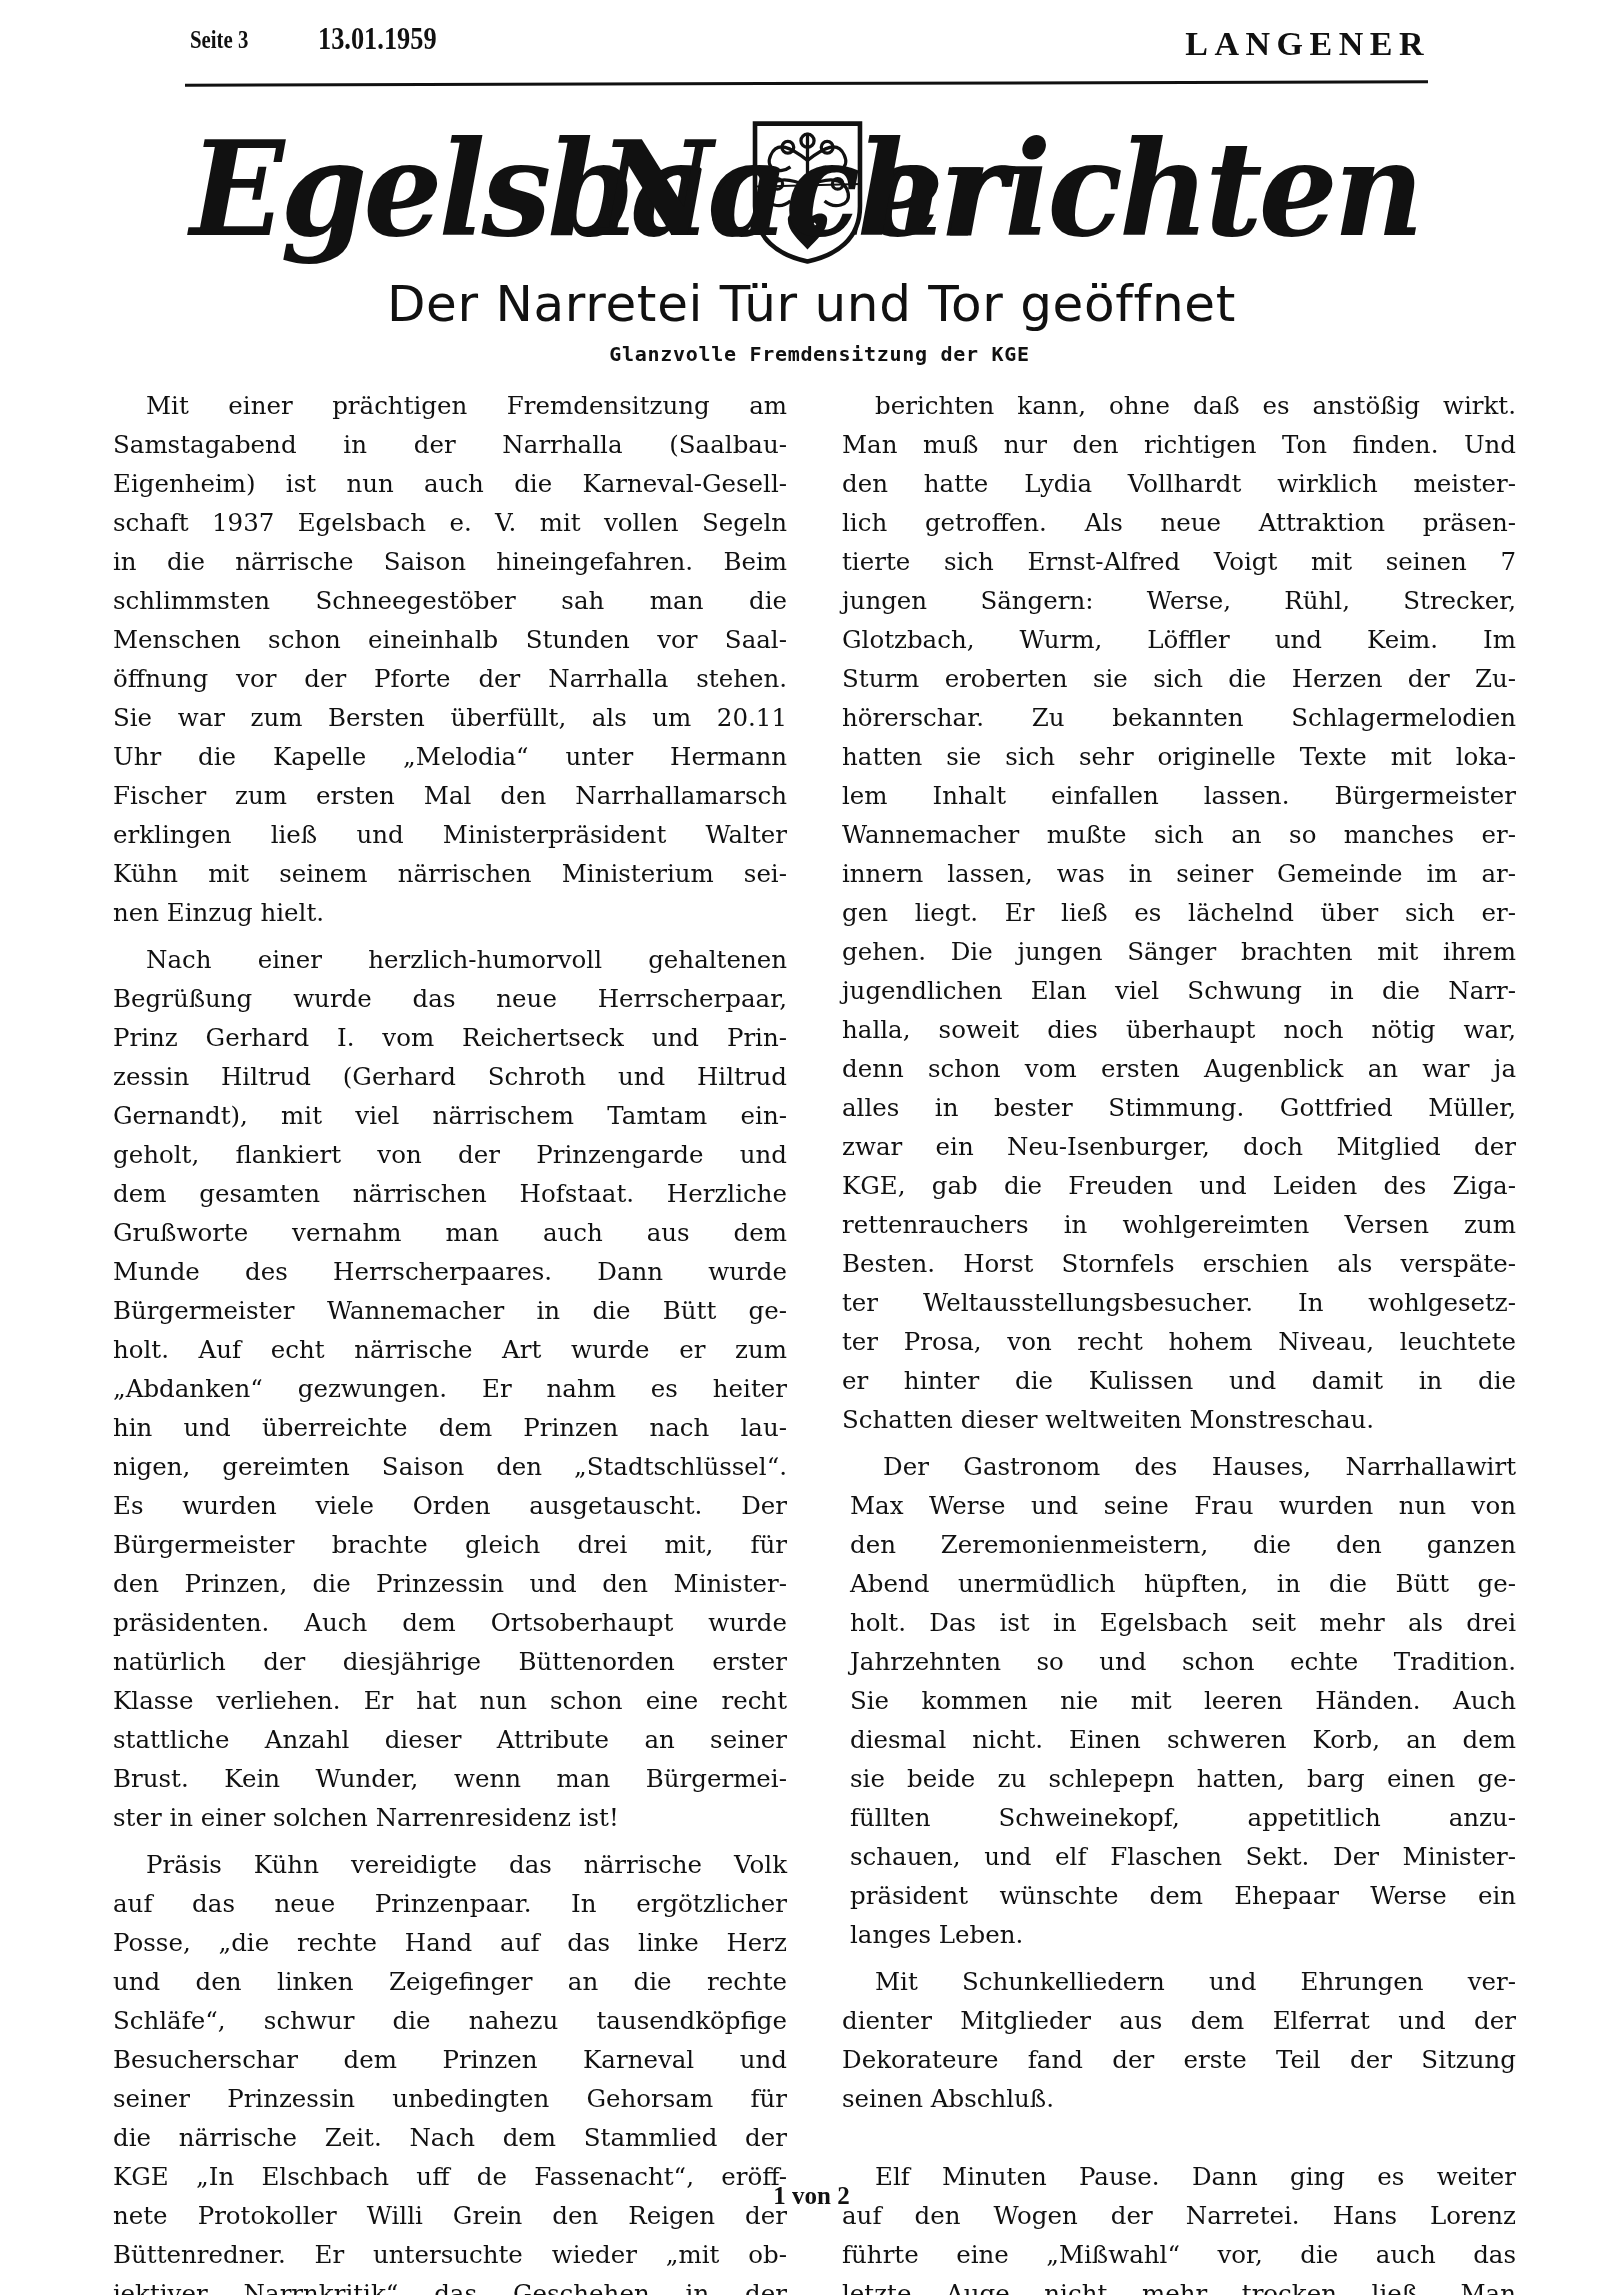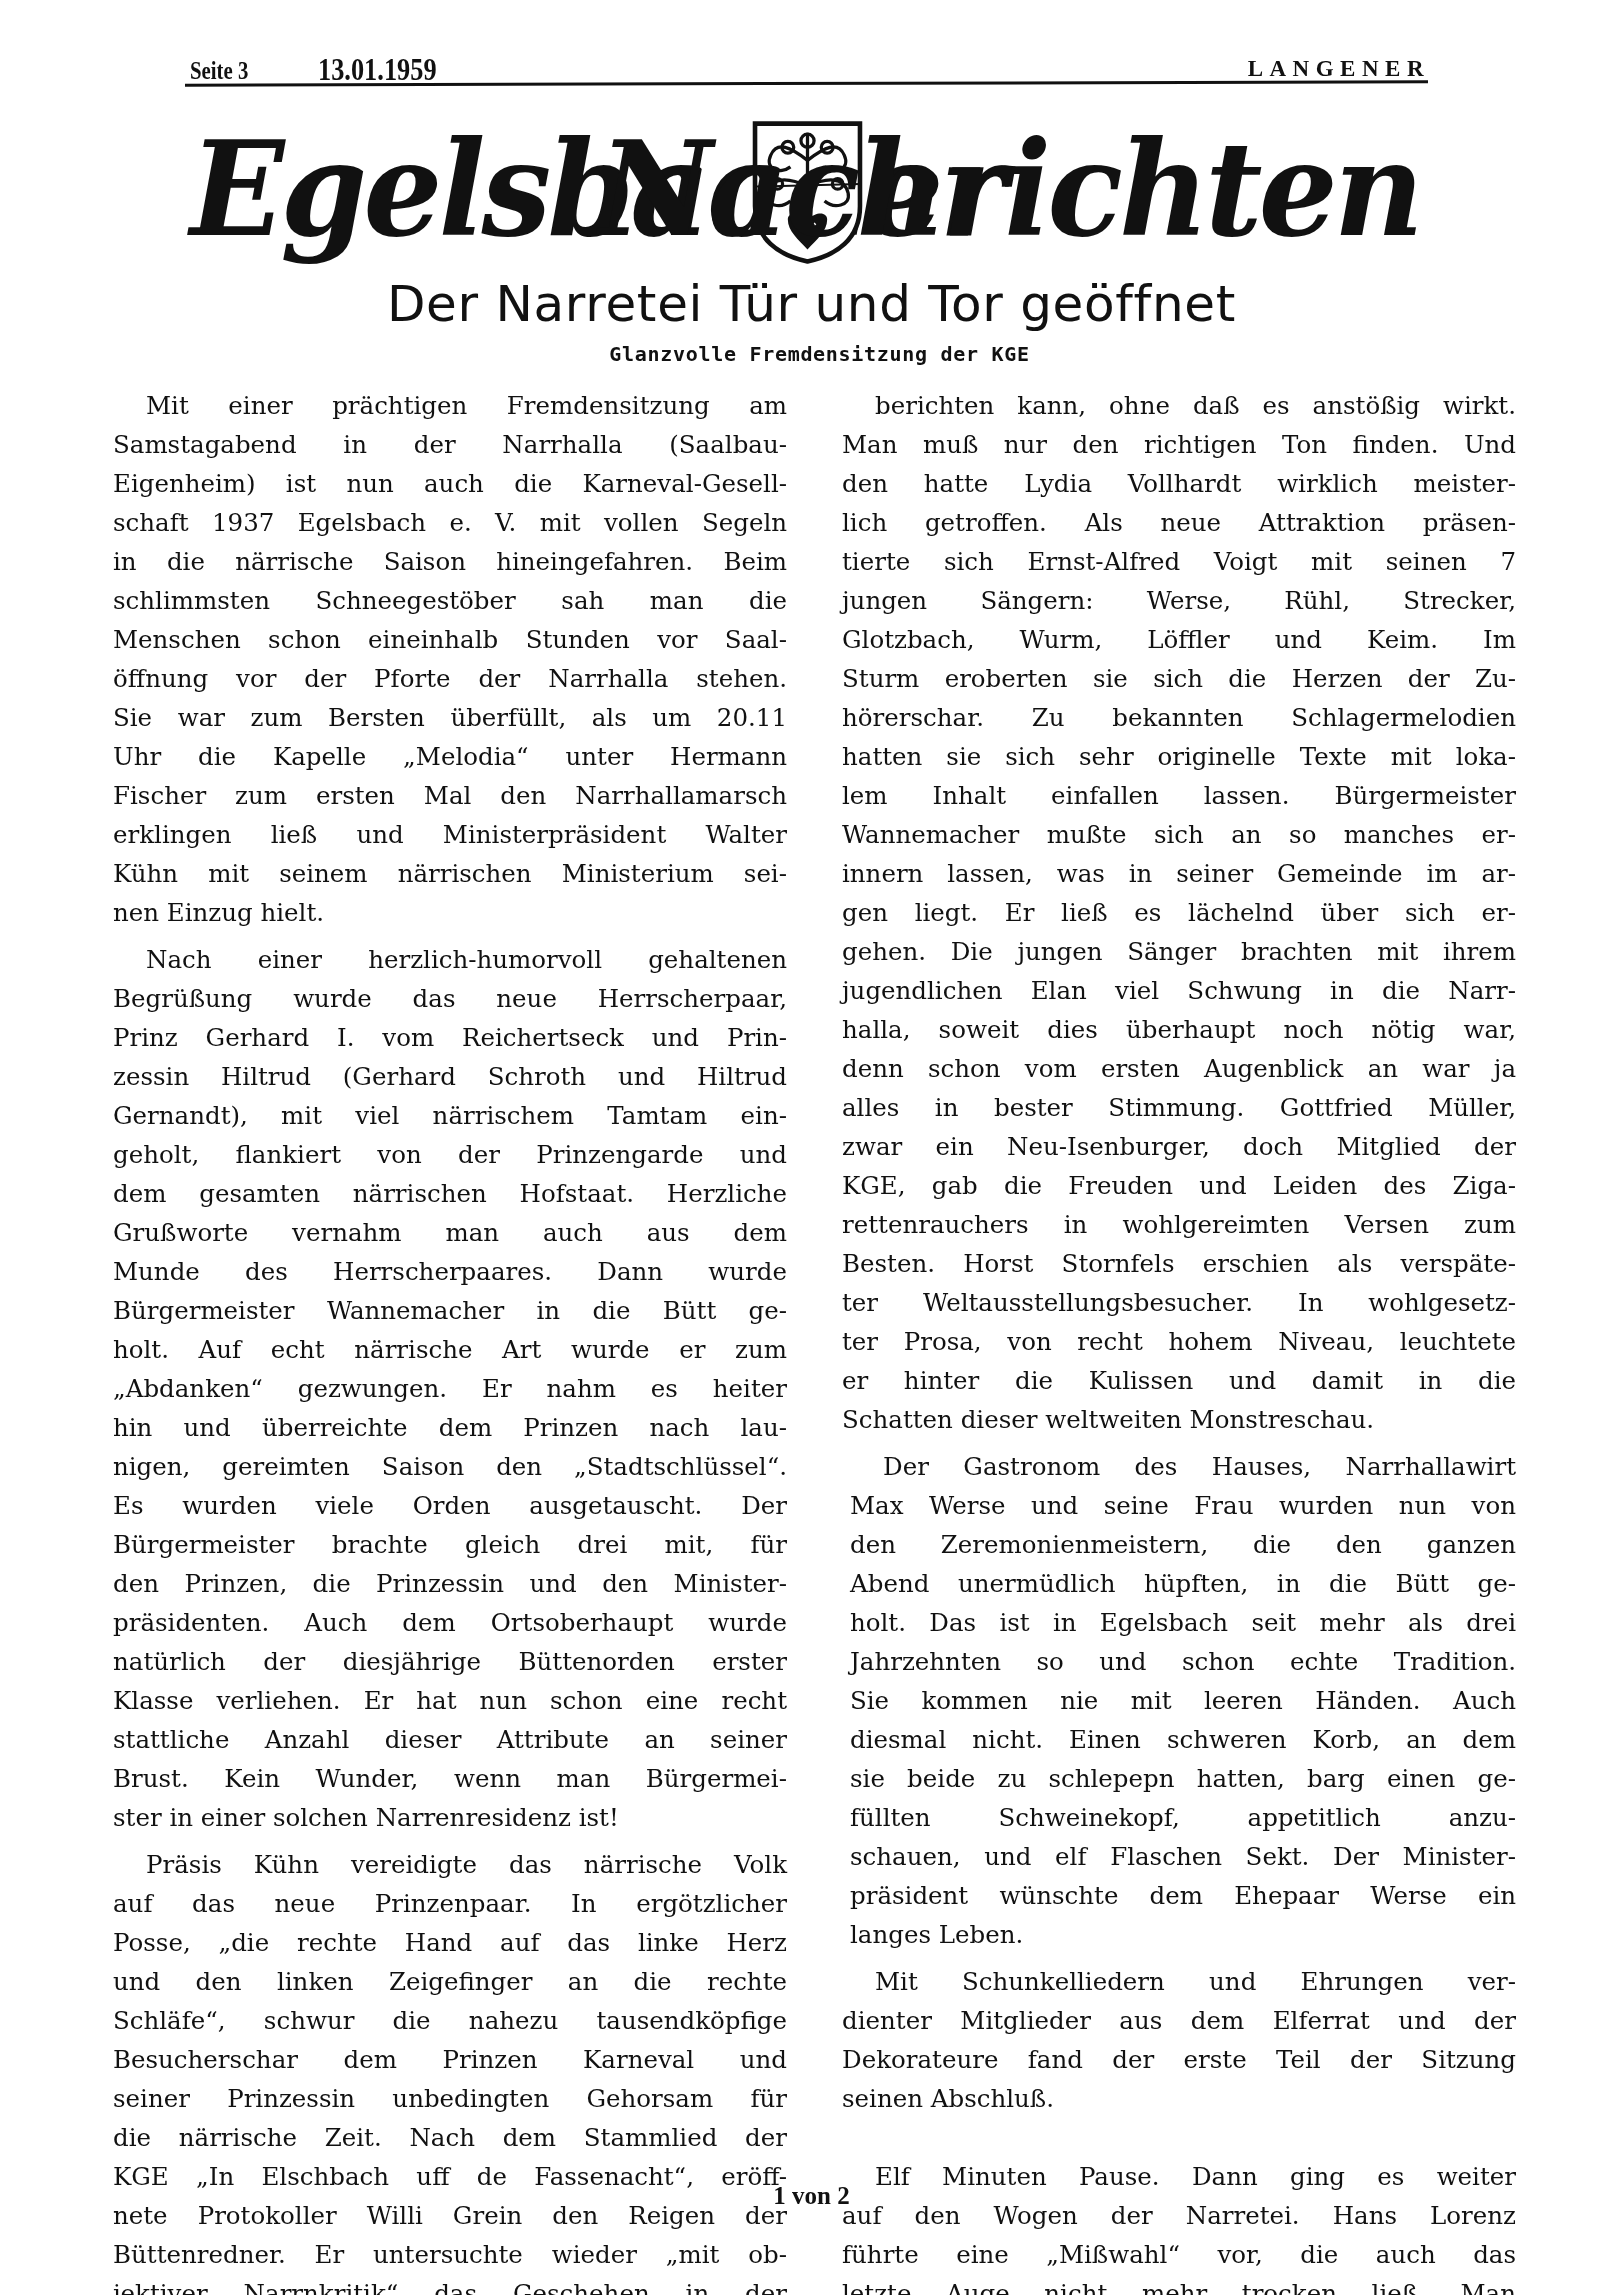--- a/index.html
+++ b/index.html
@@ -1,20 +1,20 @@
 <!DOCTYPE html>
 <html style="font-size:10.5px"><head>
 <meta charset="utf-8">
 <style>
   html, body { margin: 0; padding: 0; background: #ffffff; }
   body { width: 1623px; height: 2295px; position: relative; overflow: hidden; color: #111; }
-  .page-header { position: absolute; left: 190px; top: 53px; width: 1240px; height: 46px; text-align: center; }
+  .page-header { position: absolute; left: 190px; top: 22px; width: 1240px; height: 46px; text-align: center; }
   .page-header .seite { position: absolute; left: 0; top: 2.6px; font-family: "Liberation Serif", serif; font-size: 26px; font-weight: bold; transform: scaleX(0.8); transform-origin: left; }
   .page-header .date { position: absolute; left: 128px; top: -1.3px; font-family: "Liberation Serif", serif; font-size: 31px; font-weight: bold; transform: scaleX(0.85); transform-origin: left; }
-  .page-header .paper { position: absolute; right: 0; top: 2.6px; font-family: "Liberation Serif", serif; font-size: 23px; font-weight: bold; letter-spacing: 6.5px; }
+  .page-header .paper { position: absolute; right: 0; top: 2.6px; font-family: "Liberation Serif", serif; font-size: 34px; font-weight: bold; letter-spacing: 6.5px; }
   .header-rule { position: absolute; left: 185px; top: 82px; width: 1243px; height: 3.3px; background: #111; transform: rotate(-0.15deg); }
 
   .masthead { position: absolute; left: 190px; top: 118px; width: 1230px; height: 157px; }
   .masthead .word { position: absolute; top: 0; font-family: "DejaVu Serif", serif; font-size: 124px; font-weight: bold; font-style: italic; letter-spacing: -3.9px; line-height: 144px; transform: scaleY(1.05); }
   .masthead .word.left { left: 0; }
   .masthead .word.right { right: 0; }
   .crest { position: absolute; left: 561px; top: 2.6px; width: 113px; height: 143px; }
 
   .headline { position: absolute; left: 0; width: 1623px; top: 275px; text-align: center; font-family: "DejaVu Sans", sans-serif; font-size: 50px; letter-spacing: 0.7px; }
   .subheadline { position: absolute; left: 0; width: 1623px; top: 342px; text-align: center; font-family: "DejaVu Sans Mono", monospace; font-weight: bold; font-size: 20px; letter-spacing: 0.7px; padding-left: 8px; }

